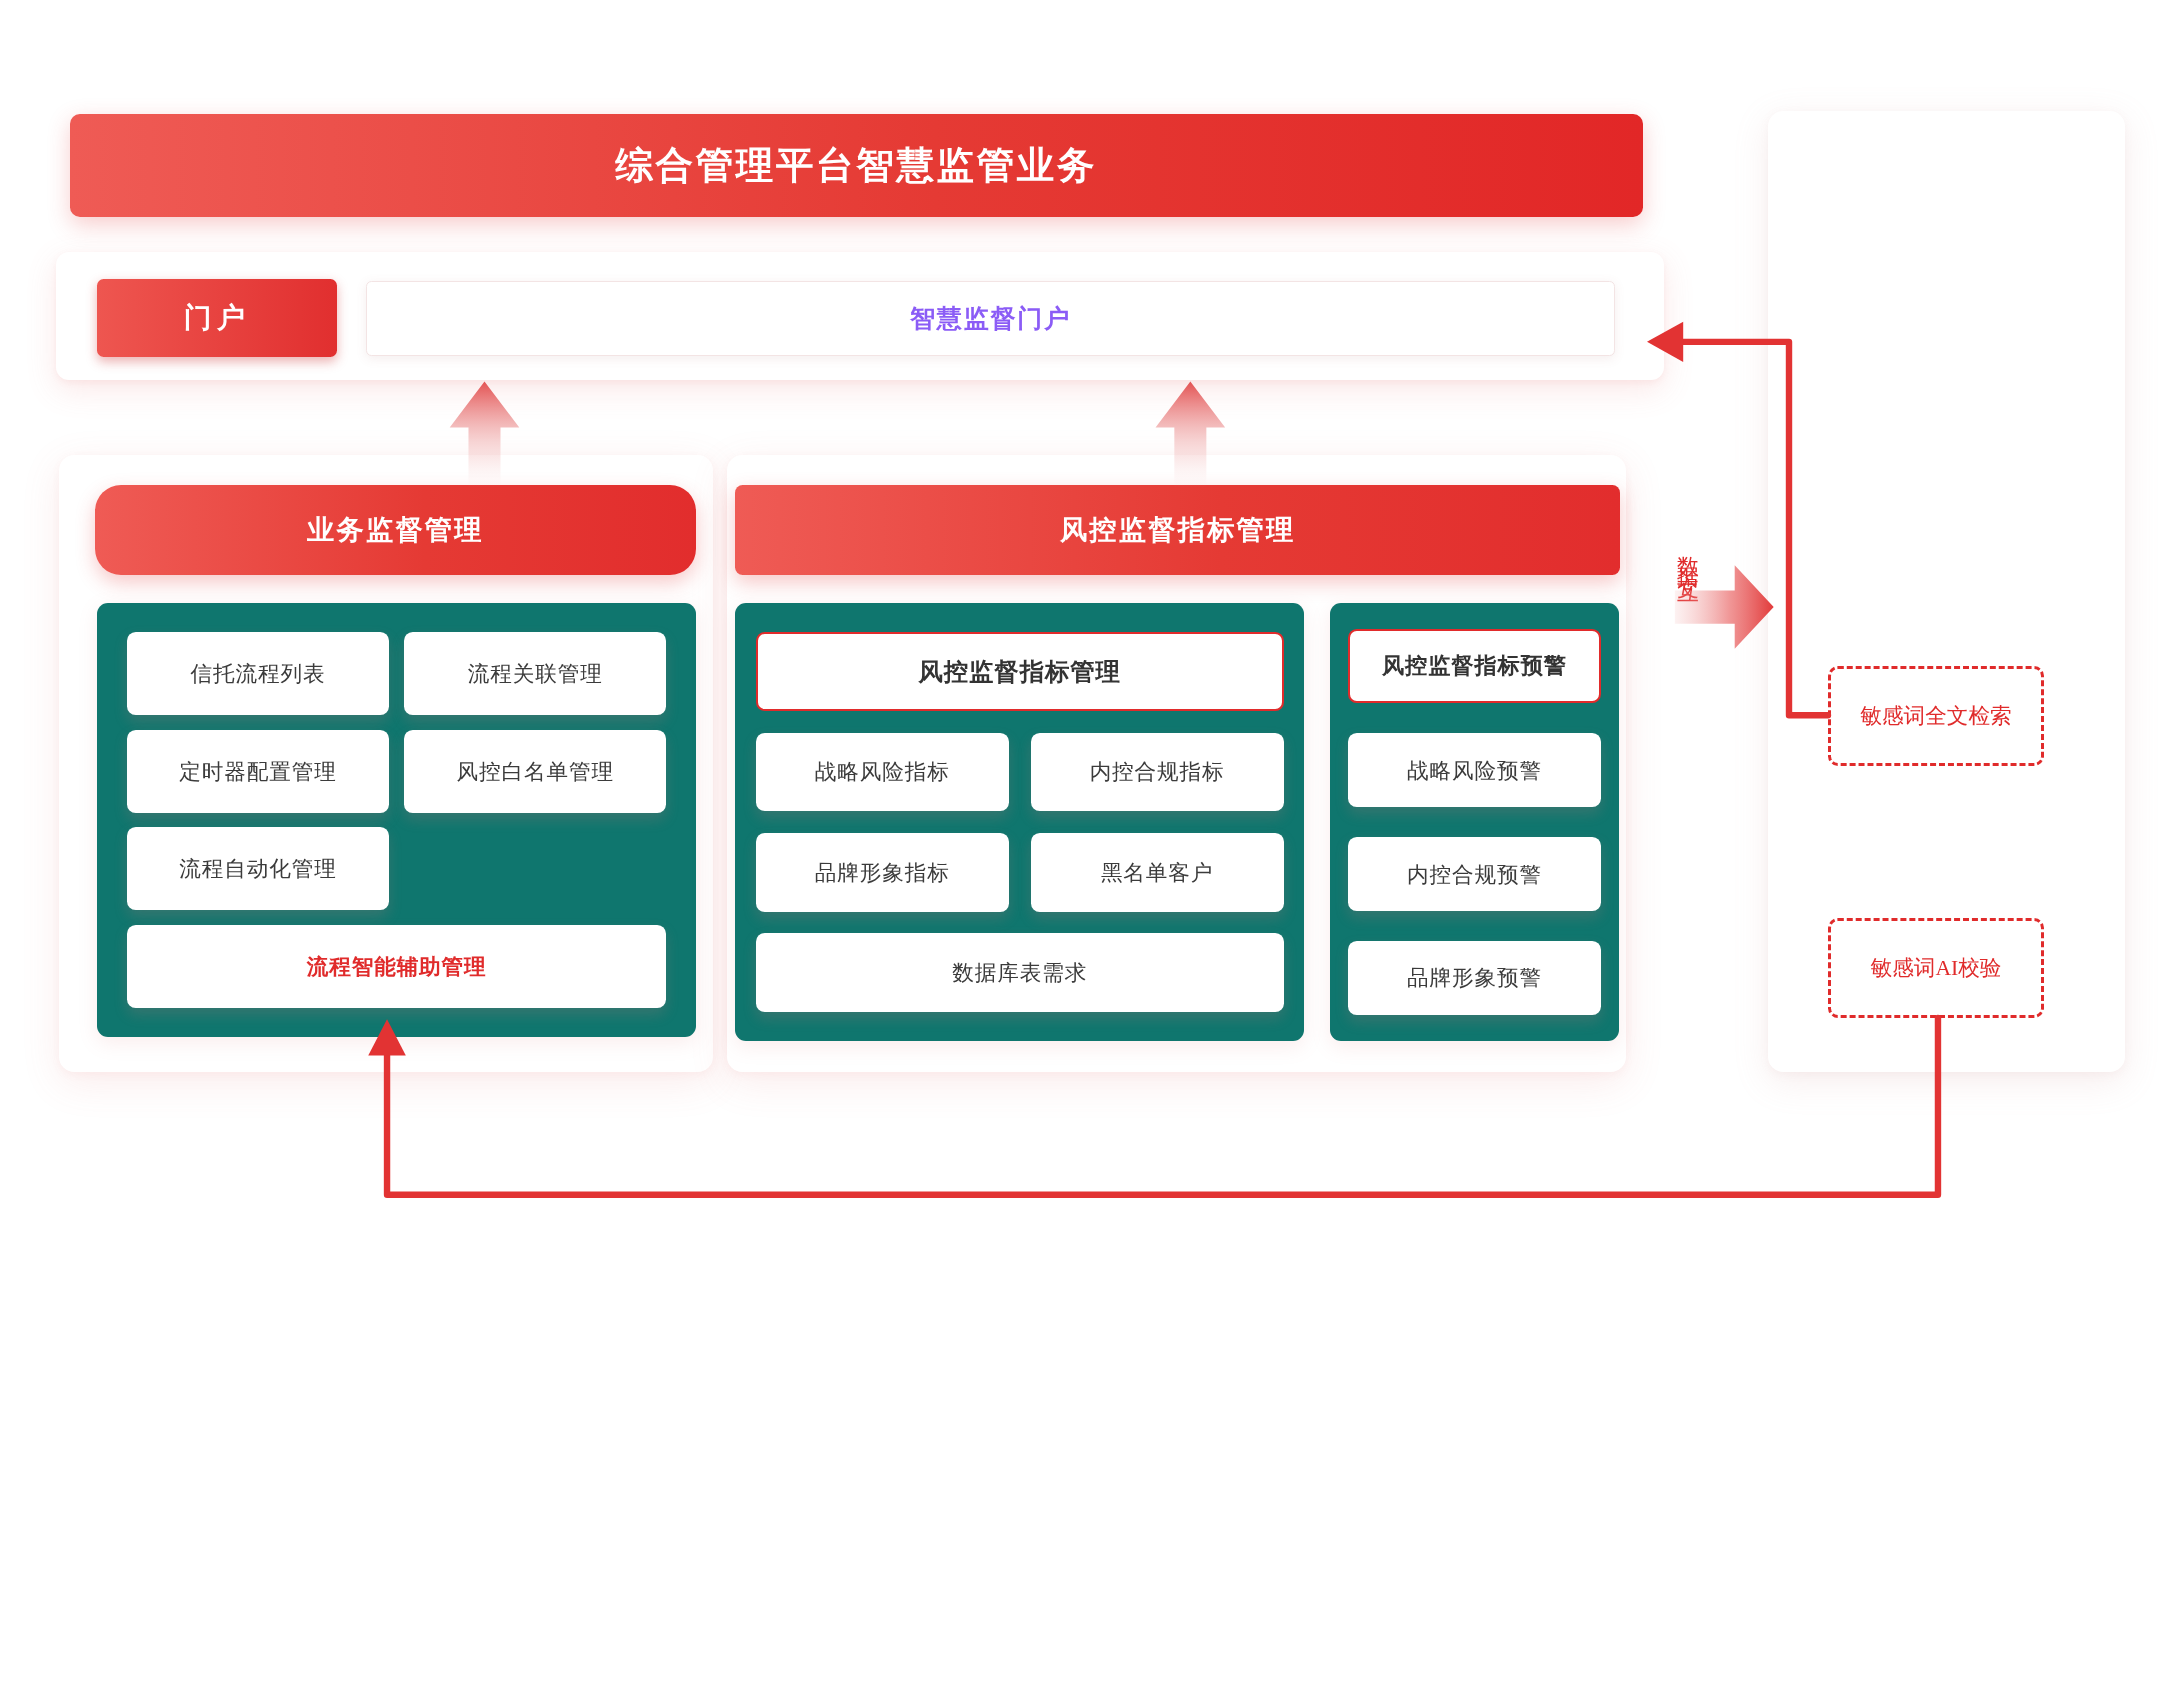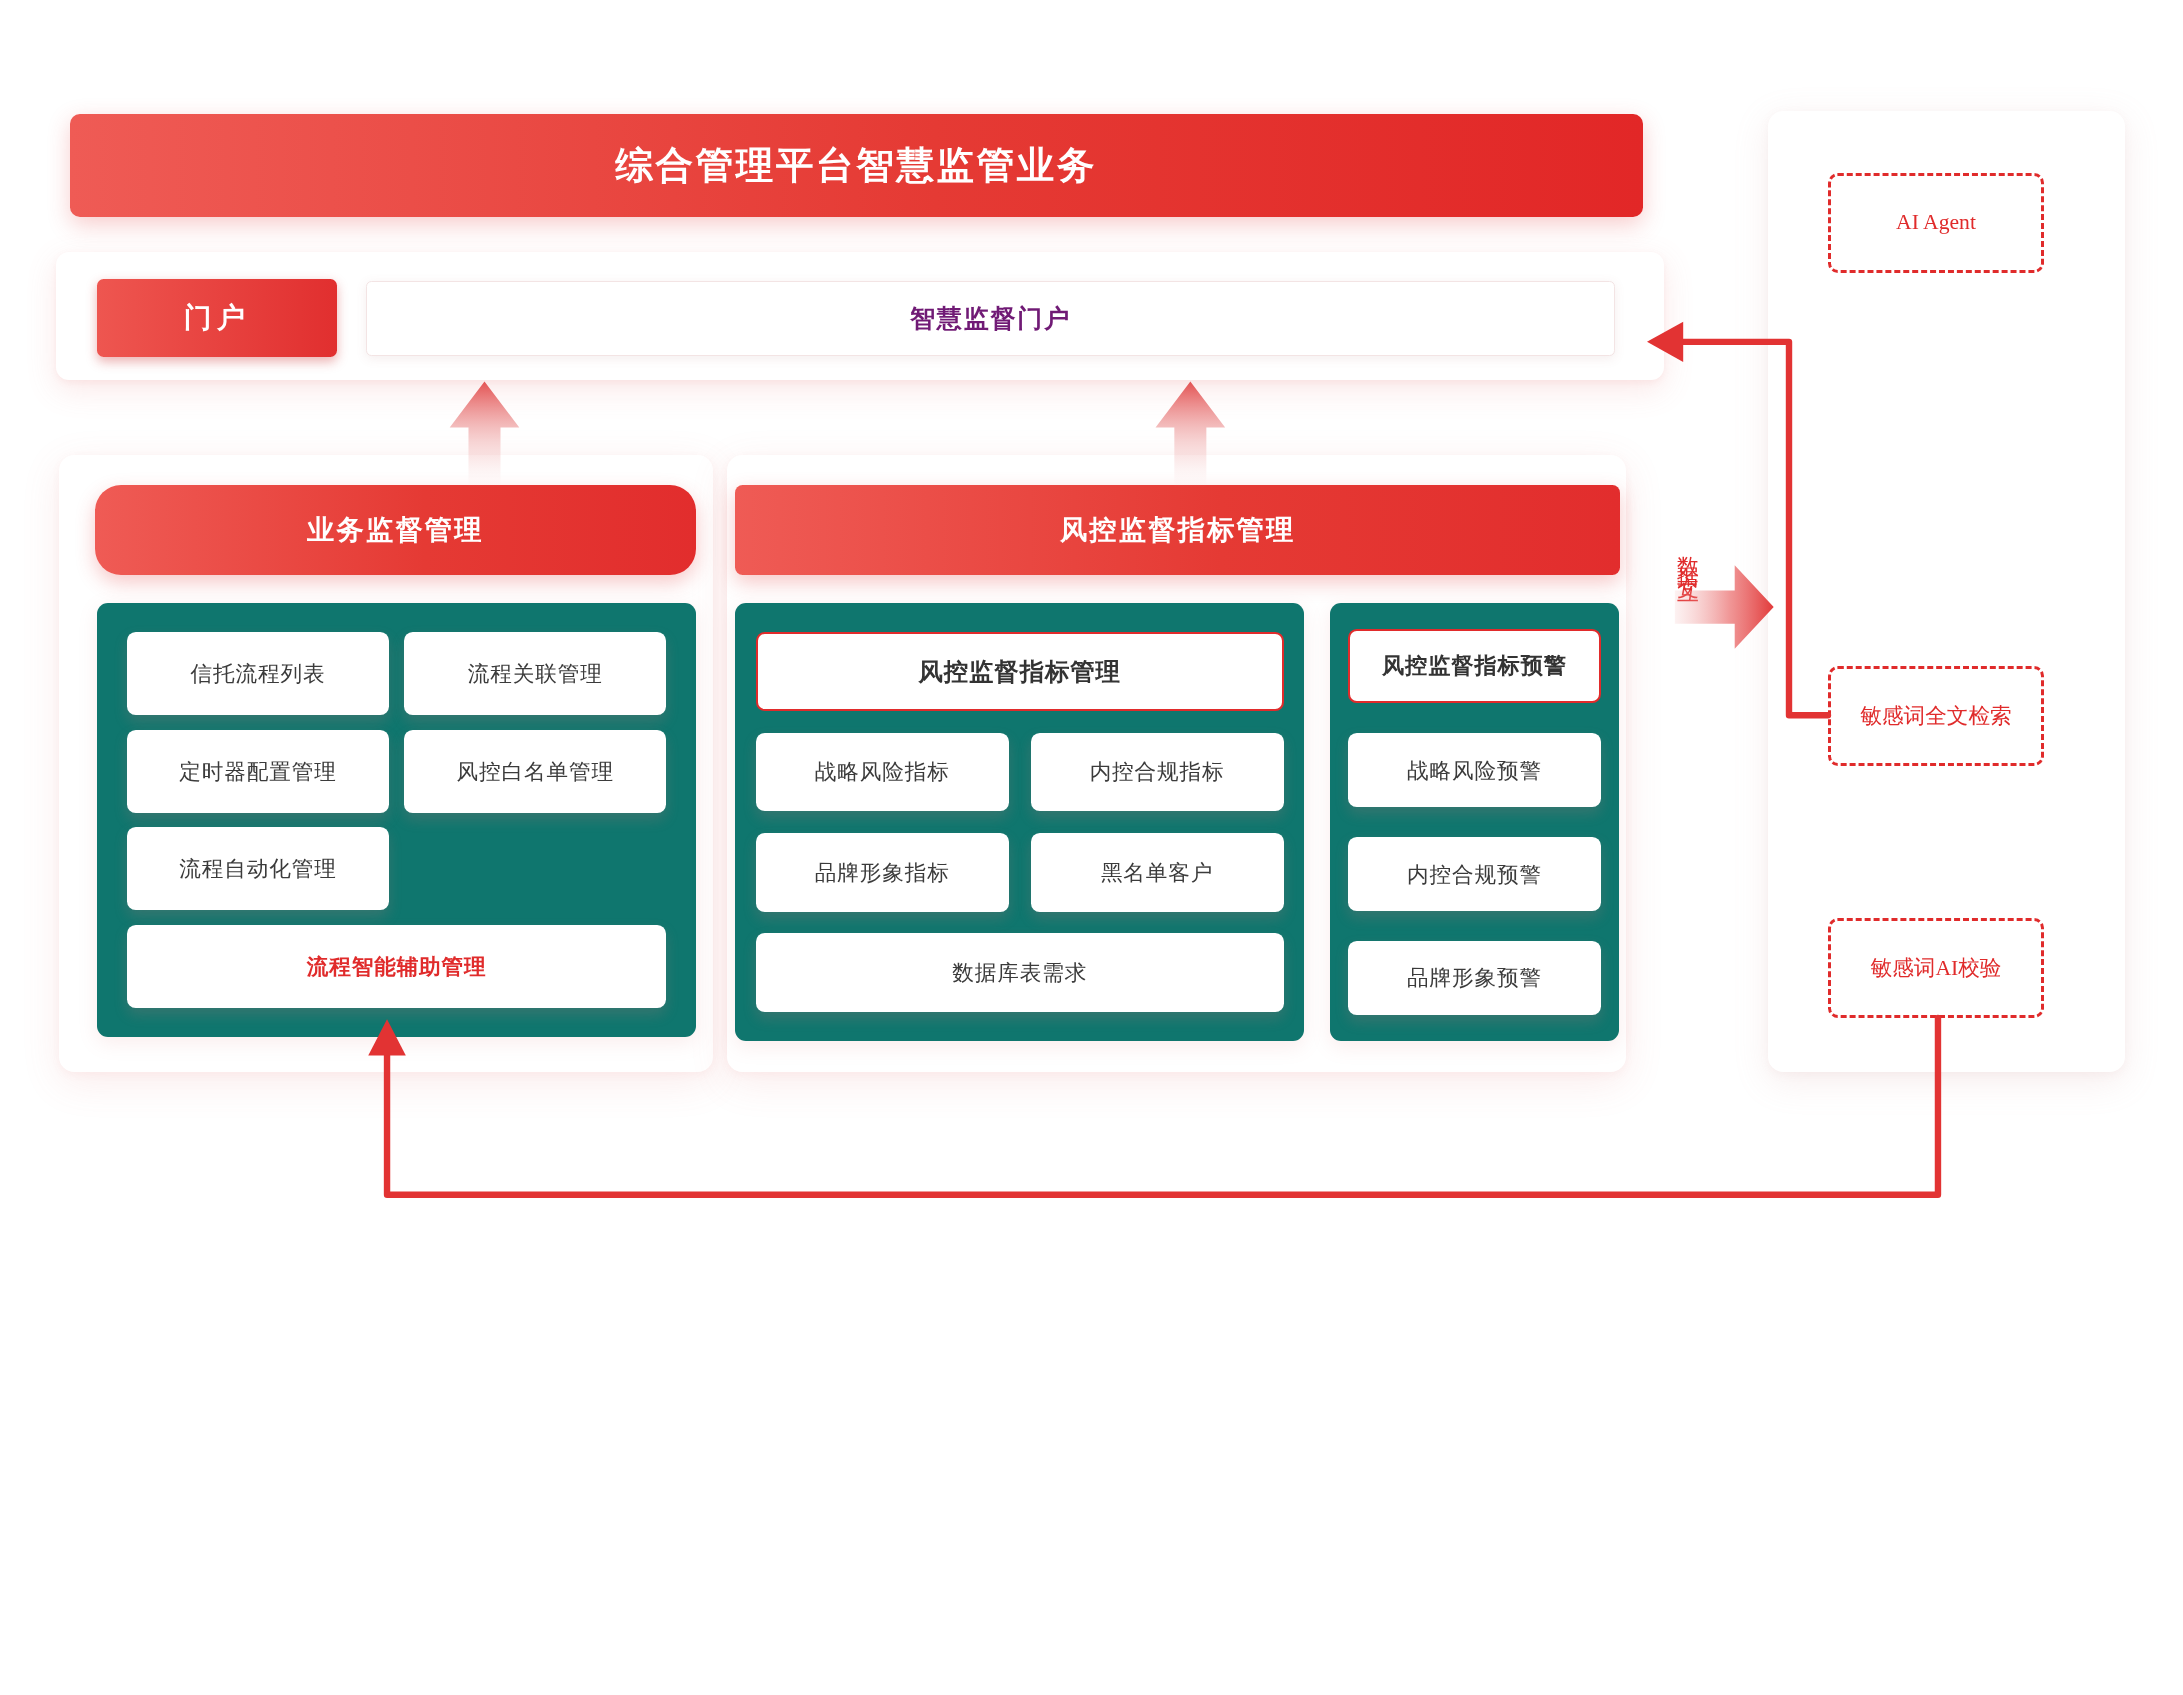--- a/index.html
+++ b/index.html
@@ -35,21 +35,21 @@
     border-radius:0.3vw;
     box-shadow:0 0.2vw 0.5vw rgba(200,40,40,.35);
   }
   .portal-tab span{color:#fff;font-size:1.28vw;font-weight:bold;letter-spacing:0.25vw;}
   .portal-box{
     left:16.77%;top:22.90%;width:57.21%;height:6.12%;
     background:#fff;border-radius:0.25vw;
     border:0.06vw solid #f3e4e4;
     box-shadow:0 0.12vw 0.5vw rgba(160,90,90,.10);
   }
-  .portal-box span{color:#701a75;font-size:1.15vw;font-weight:bold;letter-spacing:0.08vw;}
+  .portal-box span{color:#8b5cf6;font-size:1.15vw;font-weight:bold;letter-spacing:0.08vw;}
 
   
   .big-card{
     background:#fff;border-radius:0.7vw;
     box-shadow:0 0.5vw 1.8vw rgba(225,95,95,.12),0 0.1vw 0.4vw rgba(225,95,95,.06);
   }
   .left-card{left:2.68%;top:37.07%;width:29.97%;height:50.23%;}
   .mid-card{left:33.29%;top:37.07%;width:41.20%;height:50.23%;}
   .sec-header{
     background:linear-gradient(90deg,#ef5b55 0%,#e53a34 55%,#e22d2d 100%);
@@ -179,23 +179,20 @@
   <div class="abs panel panel-b">
     <div class="node titled">风控监督指标预警</div>
     <div class="node">战略风险预警</div>
     <div class="node">内控合规预警</div>
     <div class="node">品牌形象预警</div>
   </div>
 
   <div class="abs v-label">数据交互</div>
 
   <div class="abs right-panel"></div>
-  <div class="abs center dashed-box db-0">
-    <span>AI Agent</span>
-  </div>
   <div class="abs center dashed-box db-2">
     <span>敏感词全文检索</span>
   </div>
   <div class="abs center dashed-box db-3">
     <span>敏感词AI校验</span>
   </div>
 
   <svg class="overlay" viewBox="0 0 1568 882" preserveAspectRatio="none">
     <defs>
       <linearGradient id="fadeUp" x1="0" y1="0" x2="0" y2="1">

